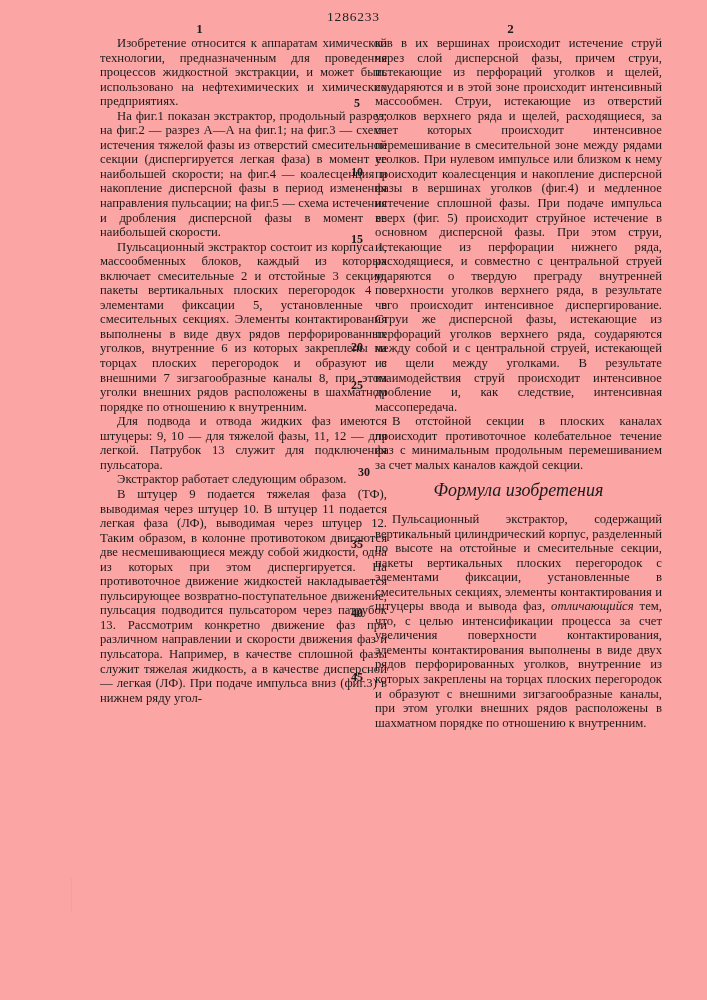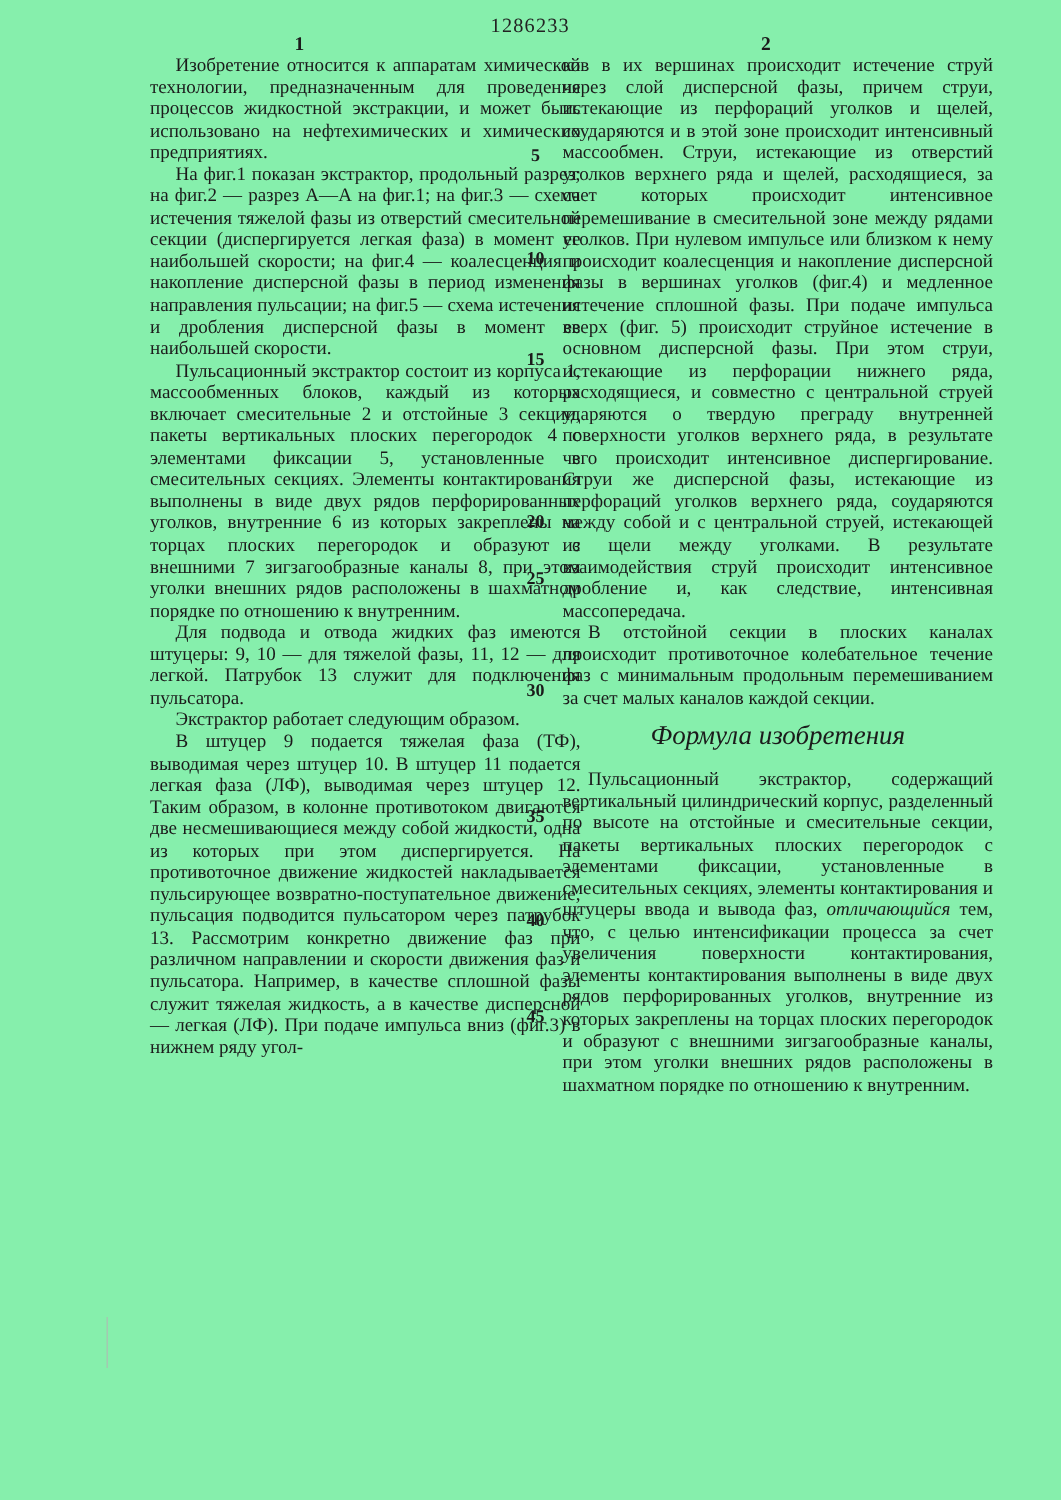--- a/index.html
+++ b/index.html
@@ -1,20 +1,20 @@
 <!DOCTYPE html>
 <html lang="ru"><head>
 <meta charset="utf-8">
 <style>
   html, body { margin: 0; padding: 0; background: #ffffff; }
   .page {
     position: relative;
     width: 707px;
     height: 1000px;
-    background: #86efac;
+    background: #fca5a5;
     overflow: hidden;
     font-family: "Liberation Serif", serif;
     color: #1b1b1b;
   }
   .patent-number {
     position: absolute;
     top: 9px; left: 0;
     width: 707px;
     text-align: center;
     font-size: 13.5px;
@@ -80,21 +80,21 @@
   <div class="col-marker col-marker-1">1</div>
 
   <div class="col-marker col-marker-2">2</div>
 
   <div>
       <div class="gutter-num" style="top: 96px;">5</div>
       <div class="gutter-num" style="top: 165px;">10</div>
       <div class="gutter-num" style="top: 232px;">15</div>
       <div class="gutter-num" style="top: 296px; margin-top: 44px;">20</div>
       <div class="gutter-num" style="top: 378px;">25</div>
-      <div class="gutter-num" style="top: 453px;">30</div>
+      <div class="gutter-num" style="top: 465px; text-align: right;">30</div>
       <div class="gutter-num" style="top: 537px;">35</div>
       <div class="gutter-num" style="top: 606px;">40</div>
       <div class="gutter-num" style="top: 670px;">45</div>
     </div>
 
   <div class="column column-left">
       <p class="body indent"><span>Изобретение относится к аппаратам химической технологии, предназначенным для проведения процессов жидкостной экстракции, и может быть использовано на нефтехимических и химических предприятиях.</span></p>
       <p class="body indent"><span>На фиг.1 показан экстрактор, продольный разрез; на фиг.2 — разрез А—А на фиг.1; на фиг.3 — схема истечения тяжелой фазы из отверстий смесительной секции (диспергируется легкая фаза) в момент ее наибольшей скорости; на фиг.4 — коалесценция и накопление дисперсной фазы в период изменения направления пульсации; на фиг.5 — схема истечения и дробления дисперсной фазы в момент ее наибольшей скорости.</span></p>
       <p class="body indent"><span>Пульсационный экстрактор состоит из корпуса 1, массообменных блоков, каждый из которых включает смесительные 2 и отстойные 3 секции, пакеты вертикальных плоских перегородок 4 с элементами фиксации 5, установленные в смесительных секциях. Элементы контактирования выполнены в виде двух рядов перфорированных уголков, внутренние 6 из которых закреплены на торцах плоских перегородок и образуют с внешними 7 зигзагообразные каналы 8, при этом уголки внешних рядов расположены в шахматном порядке по отношению к внутренним.</span></p>
       <p class="body indent"><span>Для подвода и отвода жидких фаз имеются штуцеры: 9, 10 — для тяжелой фазы, 11, 12 — для легкой. Патрубок 13 служит для подключения пульсатора.</span></p>

